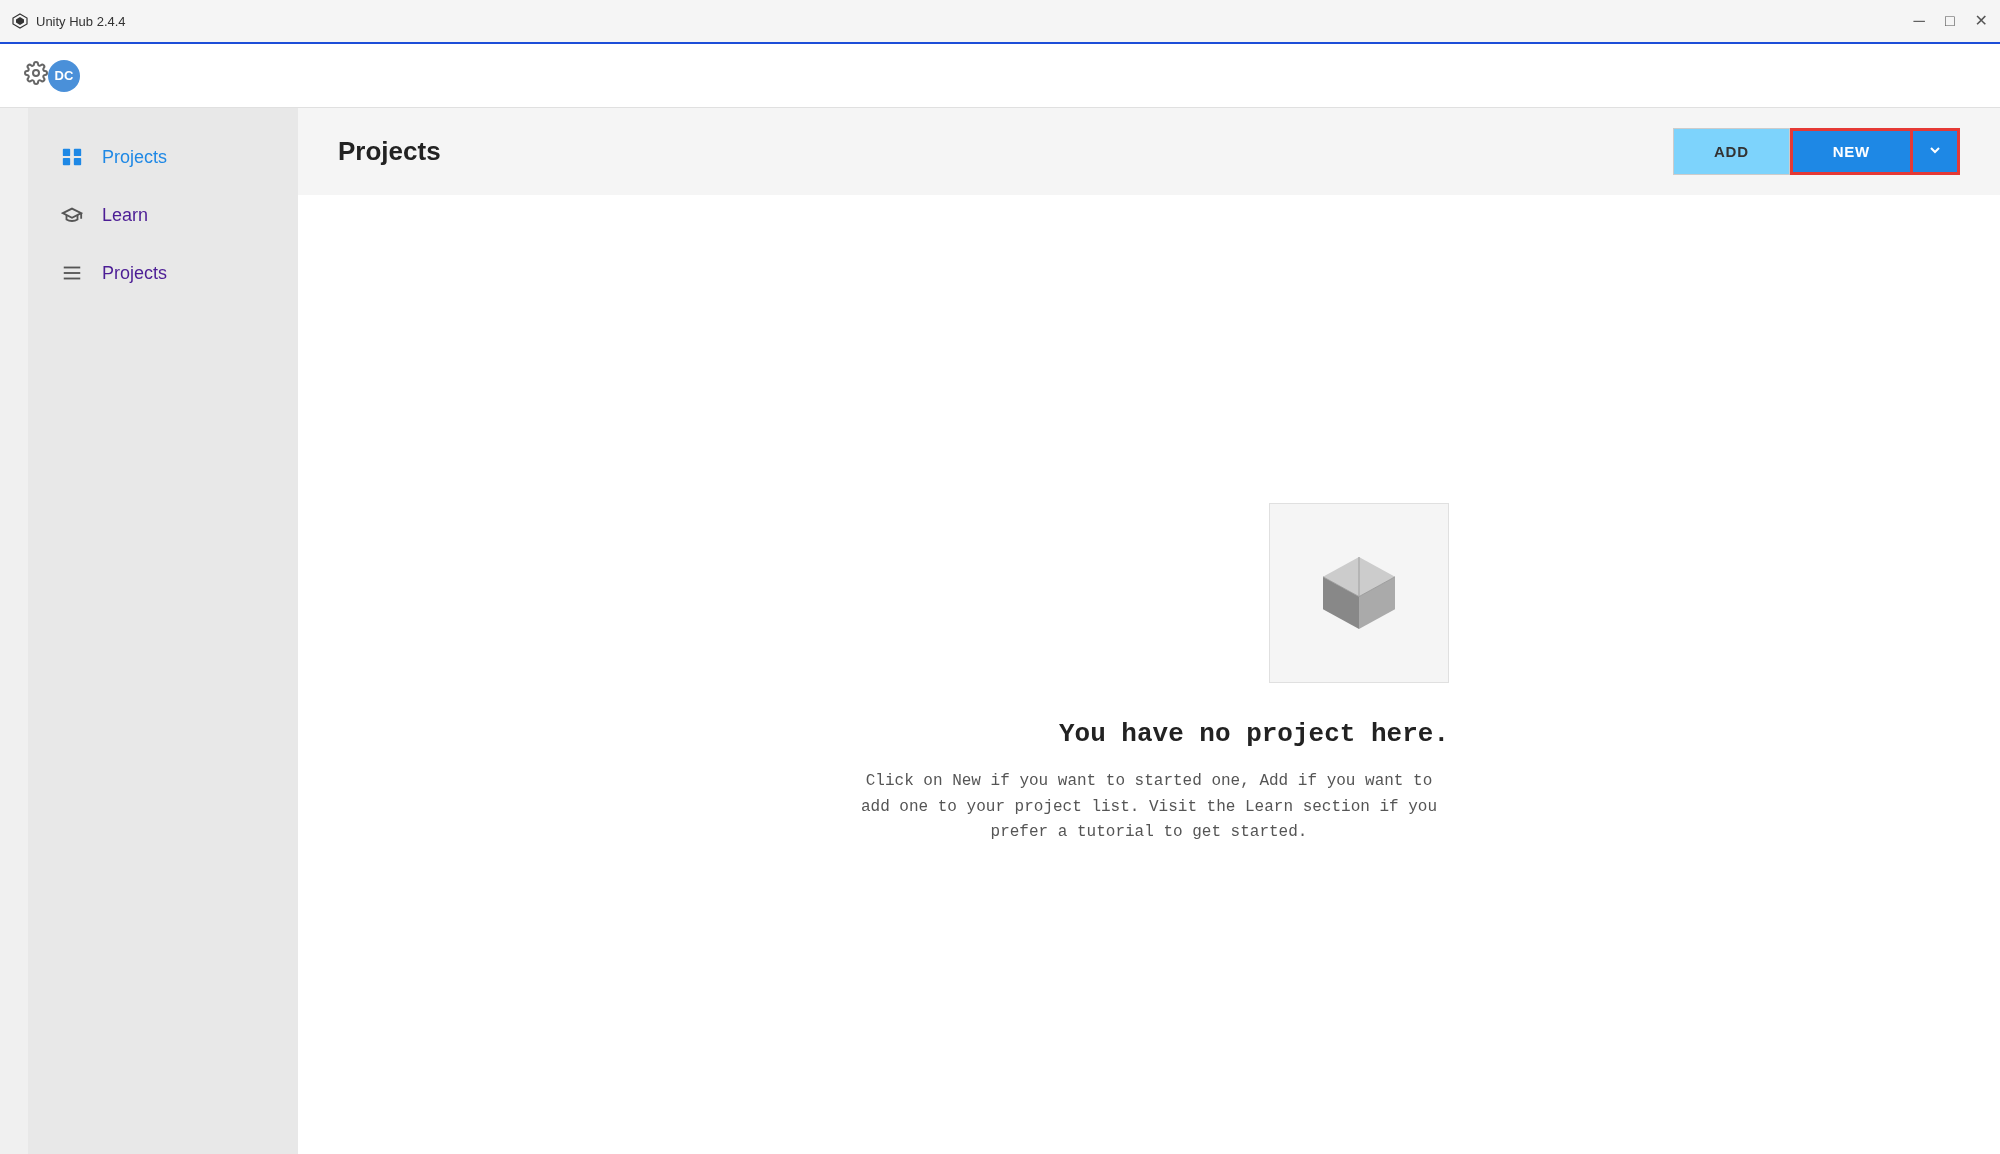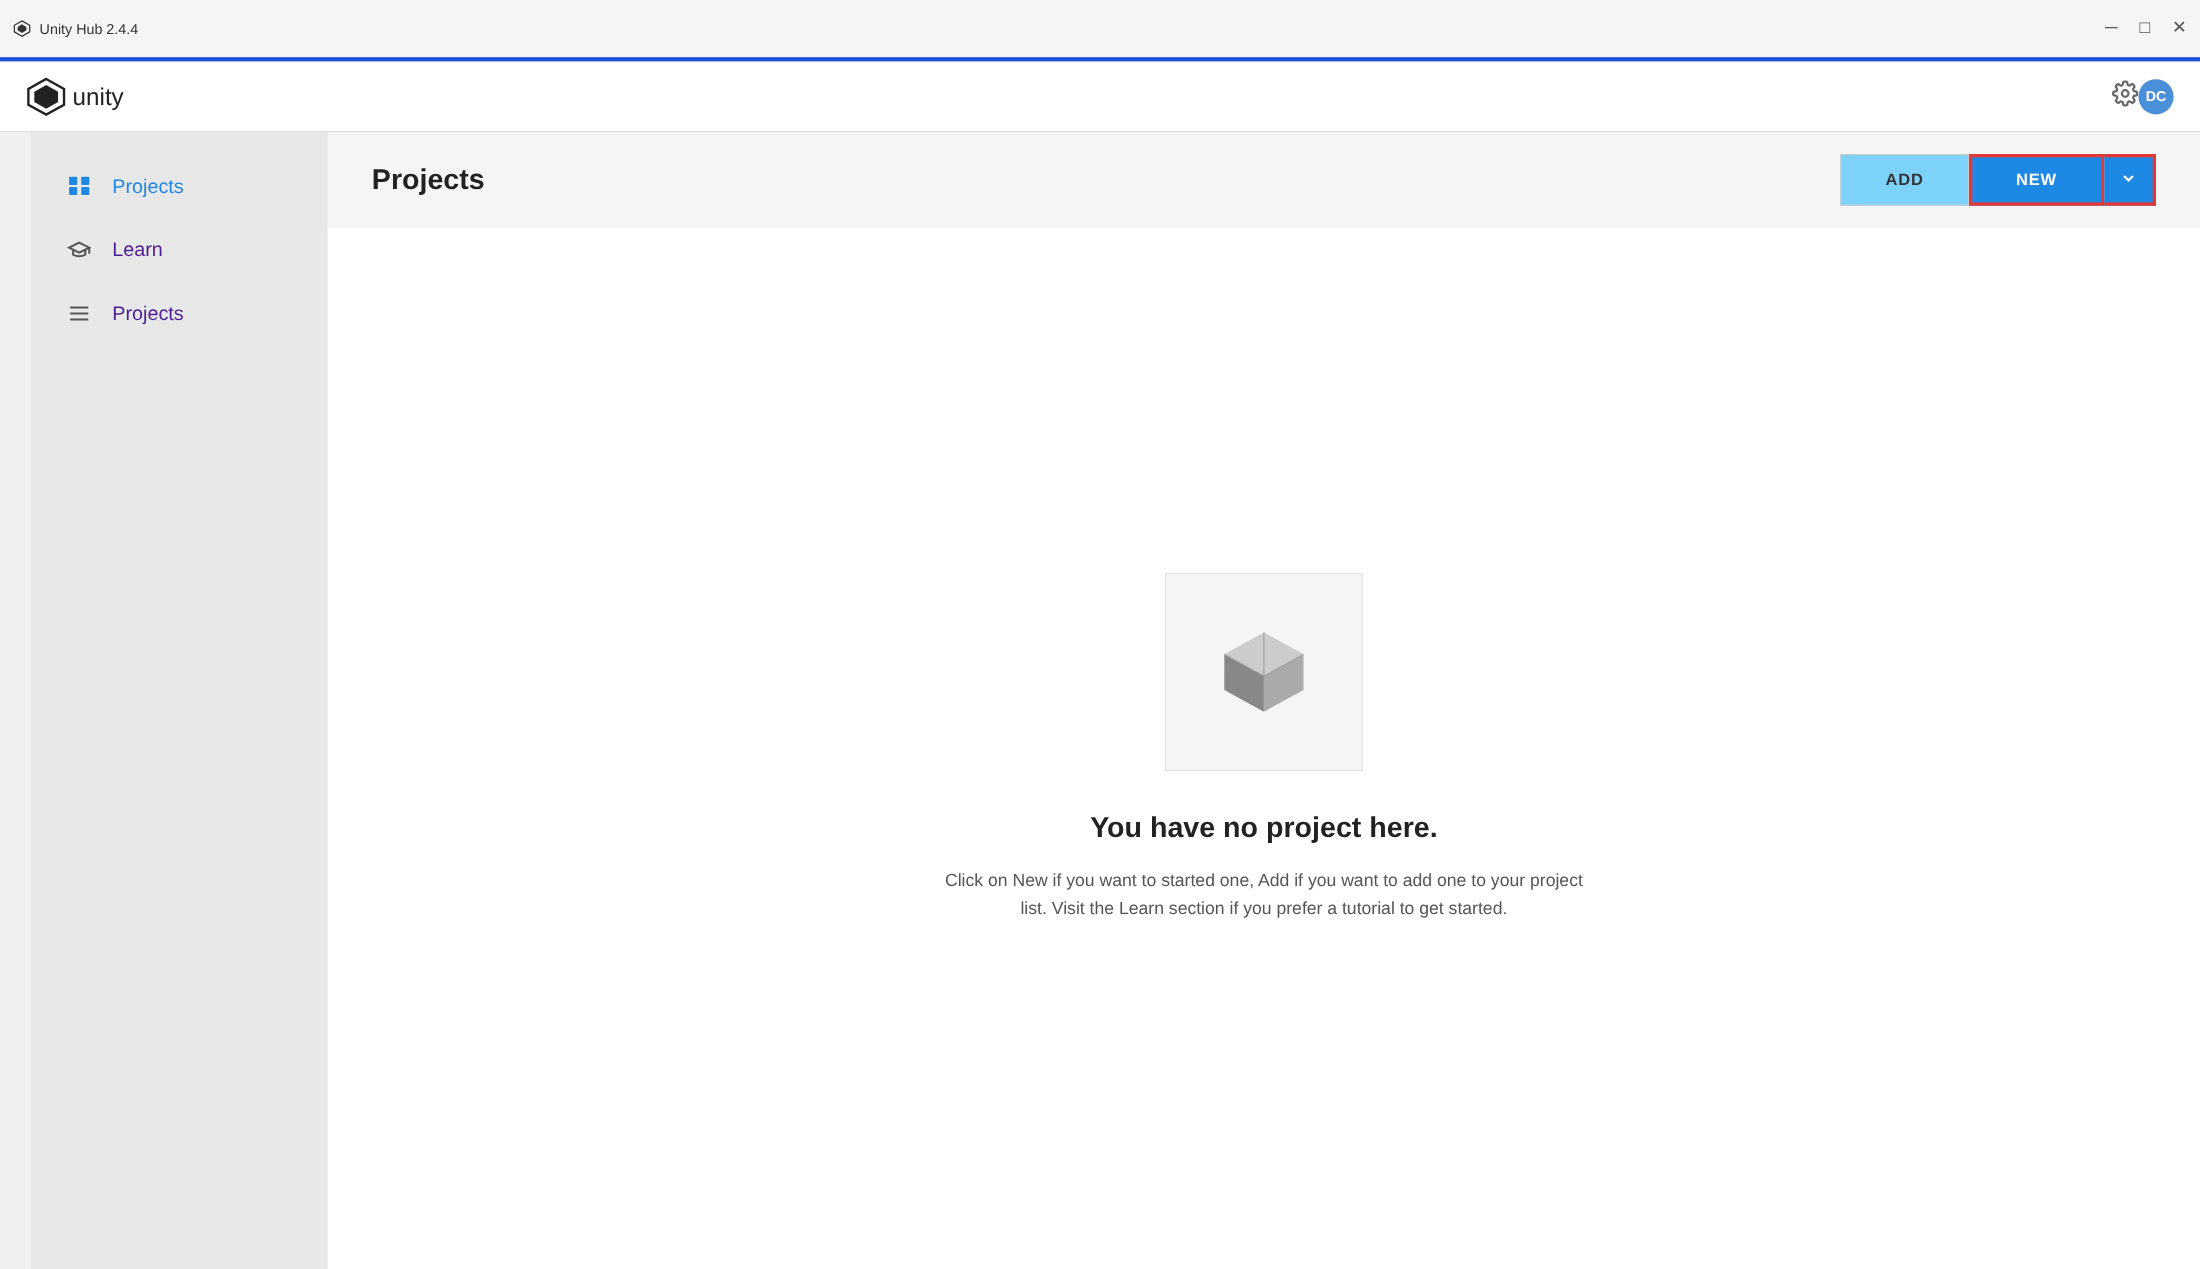--- a/index.html
+++ b/index.html
@@ -9,25 +9,25 @@
       width: 2000px;
       height: 1154px;
       overflow: hidden;
       display: flex;
       flex-direction: column;
     }
 
     
     .title-bar {
       background: #f5f5f5;
-      height: 56px;
+      height: 44px;
       display: flex;
       align-items: center;
       padding: 0 12px;
-      border-bottom: 4px solid #1d4ed8;
+      border-bottom: 2px solid #1d4ed8;
       user-select: none;
       flex-shrink: 0;
     }
     .title-bar-icon {
       width: 16px;
       height: 16px;
       margin-right: 8px;
     }
     .title-bar-title {
       font-size: 13px;
@@ -200,23 +200,24 @@
       margin: 0 0 0 0;
       display: flex;
       flex-direction: column;
       align-items: center;
       justify-content: center;
     }
 
     .empty-state {
       display: flex;
       flex-direction: column;
-      align-items: center;
+      align-items: flex-end;
       text-align: center;
       max-width: 600px;
+      font-family: Liberation Mono, monospace;
     }
 
     .cube-container {
       width: 180px;
       height: 180px;
       background: #f5f5f5;
       border: 1px solid #e0e0e0;
       display: flex;
       align-items: center;
       justify-content: center;
@@ -258,27 +259,20 @@
   </svg>
   <span class="title-bar-title">Unity Hub 2.4.4</span>
   <div class="window-controls">
     <button class="window-btn">─</button>
     <button class="window-btn">□</button>
     <button class="window-btn">✕</button>
   </div>
 </div>
 
 <div class="app-header">
-  <div class="logo-container">
-    <svg class="unity-logo-svg" viewBox="0 0 100 100">
-      <polygon points="50,5 95,30 95,70 50,95 5,70 5,30" fill="none" stroke="#222" stroke-width="6"></polygon>
-      <polygon points="50,20 80,37 80,63 50,80 20,63 20,37" fill="#222"></polygon>
-    </svg>
-    <span class="logo-text">unity</span>
-  </div>
   <div class="header-right">
     <button class="gear-icon-btn">
       <svg width="24" height="24" viewBox="0 0 24 24" fill="none" stroke="#666" stroke-width="2">
         <circle cx="12" cy="12" r="3"></circle>
         <path d="M19.4 15a1.65 1.65 0 0 0 .33 1.82l.06.06a2 2 0 0 1-2.83 2.83l-.06-.06a1.65 1.65 0 0 0-1.82-.33 1.65 1.65 0 0 0-1 1.51V21a2 2 0 0 1-4 0v-.09A1.65 1.65 0 0 0 9 19.4a1.65 1.65 0 0 0-1.82.33l-.06.06a2 2 0 0 1-2.83-2.83l.06-.06A1.65 1.65 0 0 0 4.68 15a1.65 1.65 0 0 0-1.51-1H3a2 2 0 0 1 0-4h.09A1.65 1.65 0 0 0 4.6 9a1.65 1.65 0 0 0-.33-1.82l-.06-.06a2 2 0 0 1 2.83-2.83l.06.06A1.65 1.65 0 0 0 9 4.68a1.65 1.65 0 0 0 1-1.51V3a2 2 0 0 1 4 0v.09a1.65 1.65 0 0 0 1 1.51 1.65 1.65 0 0 0 1.82-.33l.06-.06a2 2 0 0 1 2.83 2.83l-.06.06A1.65 1.65 0 0 0 19.4 9a1.65 1.65 0 0 0 1.51 1H21a2 2 0 0 1 0 4h-.09a1.65 1.65 0 0 0-1.51 1z"></path>
       </svg>
     </button>
     <div class="user-avatar">DC</div>
   </div>
 </div>

